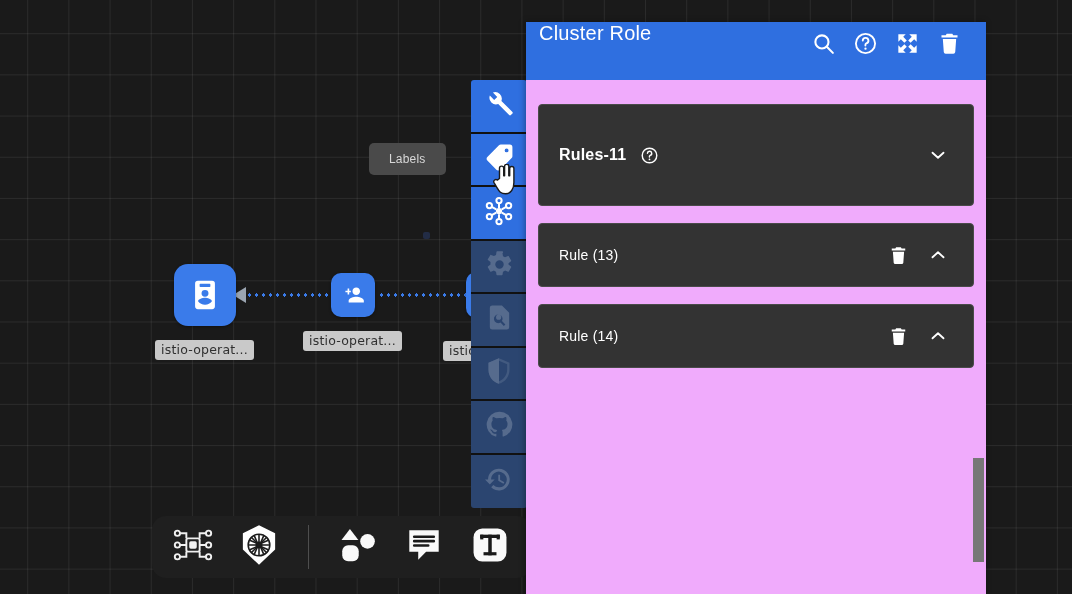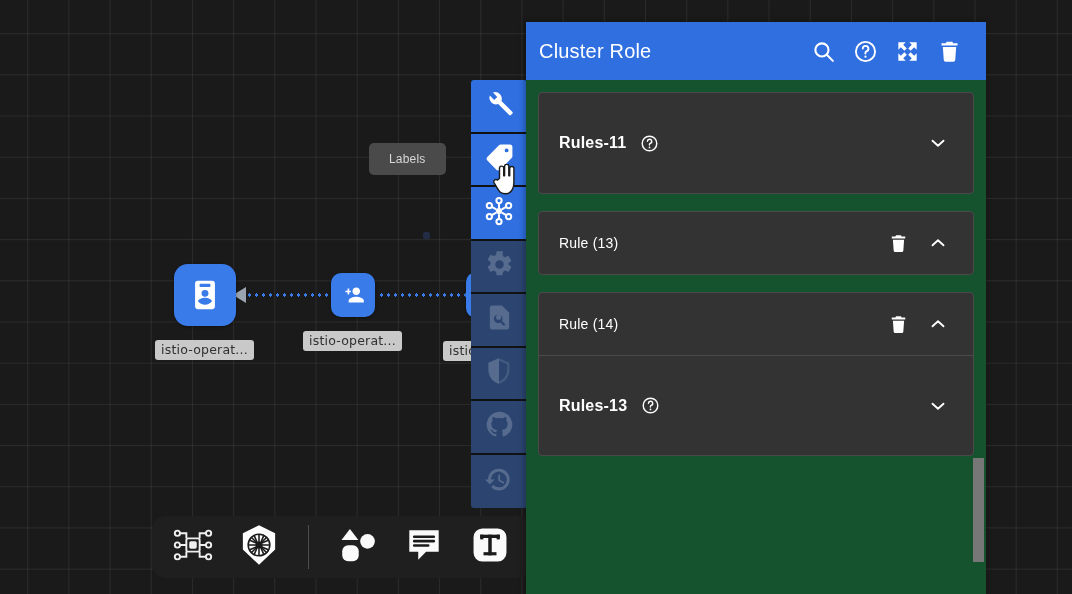--- a/index.html
+++ b/index.html
@@ -135,41 +135,41 @@
     width: 460px; height: 572px;
     background: #323232;
     display: flex; flex-direction: column;
     overflow: hidden;
     z-index: 10;
     box-shadow: -1px 0 6px rgba(0,0,0,.35);
   }
   #panel-header {
     height: 58px;
     background: #2f6fe0;
-    display: flex; align-items: center;
+    display: flex; 
     padding: 0 16px 0 13px;
     flex: 0 0 58px;
   }
   #panel-title {
     color: #fff;
     font-size: 20px;
     font-weight: 400;
     letter-spacing: .2px;
     flex: 1;
   }
   .hicon {
     width: 42px; height: 42px;
     display: flex; align-items: center; justify-content: center;
   }
   #panel-body {
     position: relative;
     flex: 1;
     overflow: hidden;
-    padding: 8px 12px 0 12px;
-    background: #14532d;
+    padding: 20px 12px 0 12px;
+    background: #f0abfc;
   }
 
   .card {
     background: #333333;
     border: 1px solid #4a4a4a;
     border-radius: 4px;
     margin-bottom: 17px;
   }
   .row {
     display: flex; align-items: center;
@@ -484,36 +484,20 @@
             <svg width="21" height="21" viewBox="0 0 24 24" fill="#ffffff">
               <path d="M9.3 2.6h5.4l.9 1.5h4.1v2.1H4.3V4.1h4.1zM5.6 7.6h12.8l-.9 12.6a1.8 1.8 0 0 1-1.8 1.6H8.3a1.8 1.8 0 0 1-1.8-1.6z"></path>
             </svg>
           </span>
           <span class="rowicon">
             <svg width="22" height="22" viewBox="0 0 24 24" fill="none" stroke="#fff" stroke-width="2" stroke-linecap="round" stroke-linejoin="round">
               <path d="M6 14.5l6-5.5 6 5.5"></path>
             </svg>
           </span>
         </div>
-        <div class="row tall divider-top">
-          <span class="row-title bold">Rules-13</span>
-          <span class="qmark">
-            <svg width="19" height="19" viewBox="0 0 24 24" fill="none" stroke="#fff" stroke-width="1.8">
-              <circle cx="12" cy="12" r="9.2"></circle>
-              <path d="M9.4 9.2a2.7 2.7 0 1 1 3.4 2.7c-.7.3-.9.9-.9 1.6v.4" stroke-linecap="round"></path>
-              <circle cx="12" cy="17" r="1.1" fill="#fff" stroke="none"></circle>
-            </svg>
-          </span>
-          <span class="row-spacer"></span>
-          <span class="rowicon">
-            <svg width="22" height="22" viewBox="0 0 24 24" fill="none" stroke="#fff" stroke-width="2" stroke-linecap="round" stroke-linejoin="round">
-              <path d="M6 9.5l6 5.5 6-5.5"></path>
-            </svg>
-          </span>
-        </div>
       </div>
 
       <div id="panel-scrollbar">
         <div id="panel-thumb"></div>
       </div>
     </div>
   </div>
 
   <div id="cursor">
     <svg width="26" height="34" viewBox="0 0 26 34">

